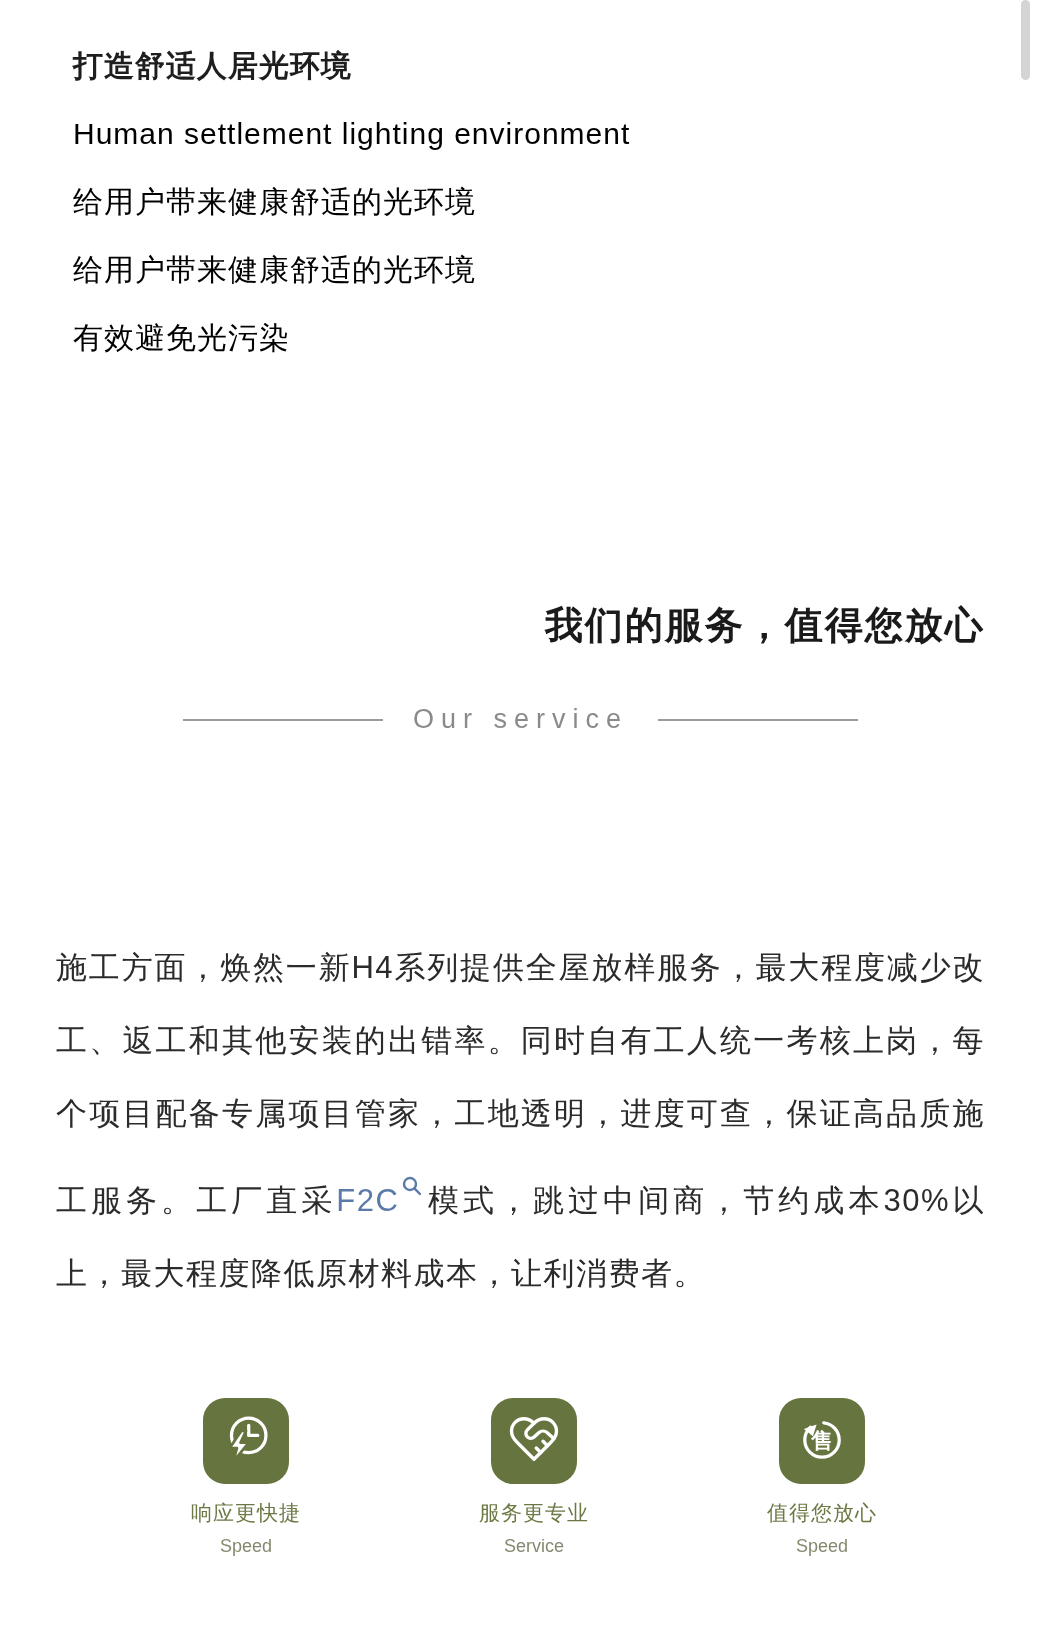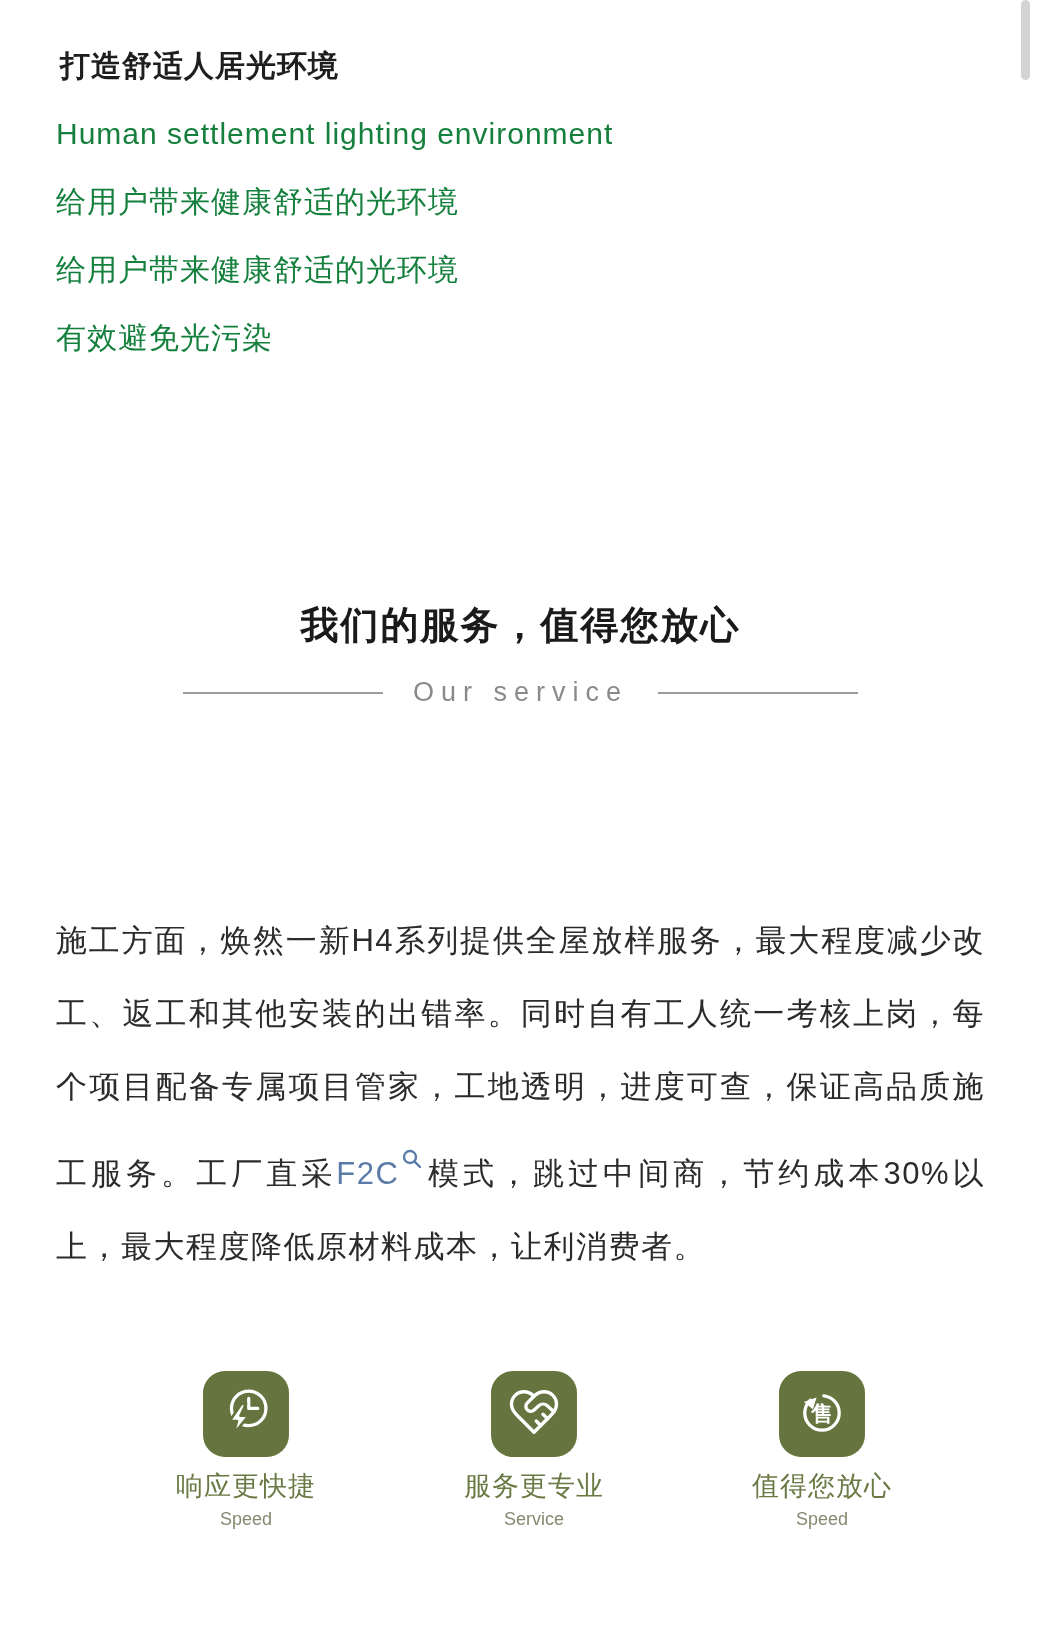--- a/index.html
+++ b/index.html
@@ -5,35 +5,35 @@
   html,body{margin:0;padding:0;}
   body{
     width:1043px;height:1648px;position:relative;background:#ffffff;
     font-family:"Liberation Sans","DejaVu Sans",sans-serif;
     color:#2e2e2e;overflow:hidden;
   }
   .content{padding:50px 58px 0 56px;}
 
   
   .intro-title{
-    font-size:30px;font-weight:bold;color:#1e1e1e;margin:0 0 36px 4px;
+    font-size:30px;font-weight:bold;color:#1e1e1e;margin:0 0 36px 17px;
     letter-spacing:1px;line-height:32px;
   }
   .intro-line{
-    font-size:30px;font-weight:400;color:#15803d;margin:0 0 36px 0;
+    font-size:30px;font-weight:400;color:#000000;margin:0 0 36px 17px;
     letter-spacing:1px;line-height:32px;
   }
 
   
   .service-heading{
-    margin:250px 0 0 0;text-align:center;font-size:38px;font-weight:bold;
+    margin:250px 0 0 0;text-align:right;font-size:38px;font-weight:bold;
     color:#1a1a1a;letter-spacing:2px;line-height:42px;
   }
   .service-sub-row{
-    margin-top:31px;display:flex;align-items:center;justify-content:center;gap:30px;
+    margin-top:58px;display:flex;align-items:center;justify-content:center;gap:30px;
   }
   .divider-line{height:2px;width:200px;background:#9b9b9b;}
   .service-subheading{
     font-size:27px;color:#8a8a8a;letter-spacing:7px;white-space:nowrap;
   }
 
   
   .service-paragraph{
     margin:196px 0 0 0;font-size:31px;line-height:73px;color:#2b2b2b;
     text-align:justify;letter-spacing:1.5px;word-break:break-all;
@@ -44,21 +44,21 @@
   
   .features-row{
     margin:88px 0 0 100px;width:756px;display:flex;justify-content:space-between;
   }
   .feature{width:180px;text-align:center;}
   .feature-icon-box{
     width:86px;height:86px;border-radius:22px;background:#66743f;
     margin:0 auto;display:flex;align-items:center;justify-content:center;
   }
   .feature-label{
-    margin-top:14px;font-size:27px;color:#6b7a45;letter-spacing:1px;line-height:30px;
+    margin-top:14px;font-size:21px;color:#6b7a45;letter-spacing:1px;line-height:30px;
   }
   .feature-sublabel{
     margin-top:6px;font-size:18px;color:#848a70;line-height:24px;
   }
 
   
   .scrollbar-thumb{
     position:absolute;top:0;right:13px;width:9px;height:80px;
     background:#d4d4d4;border-radius:5px;
   }

